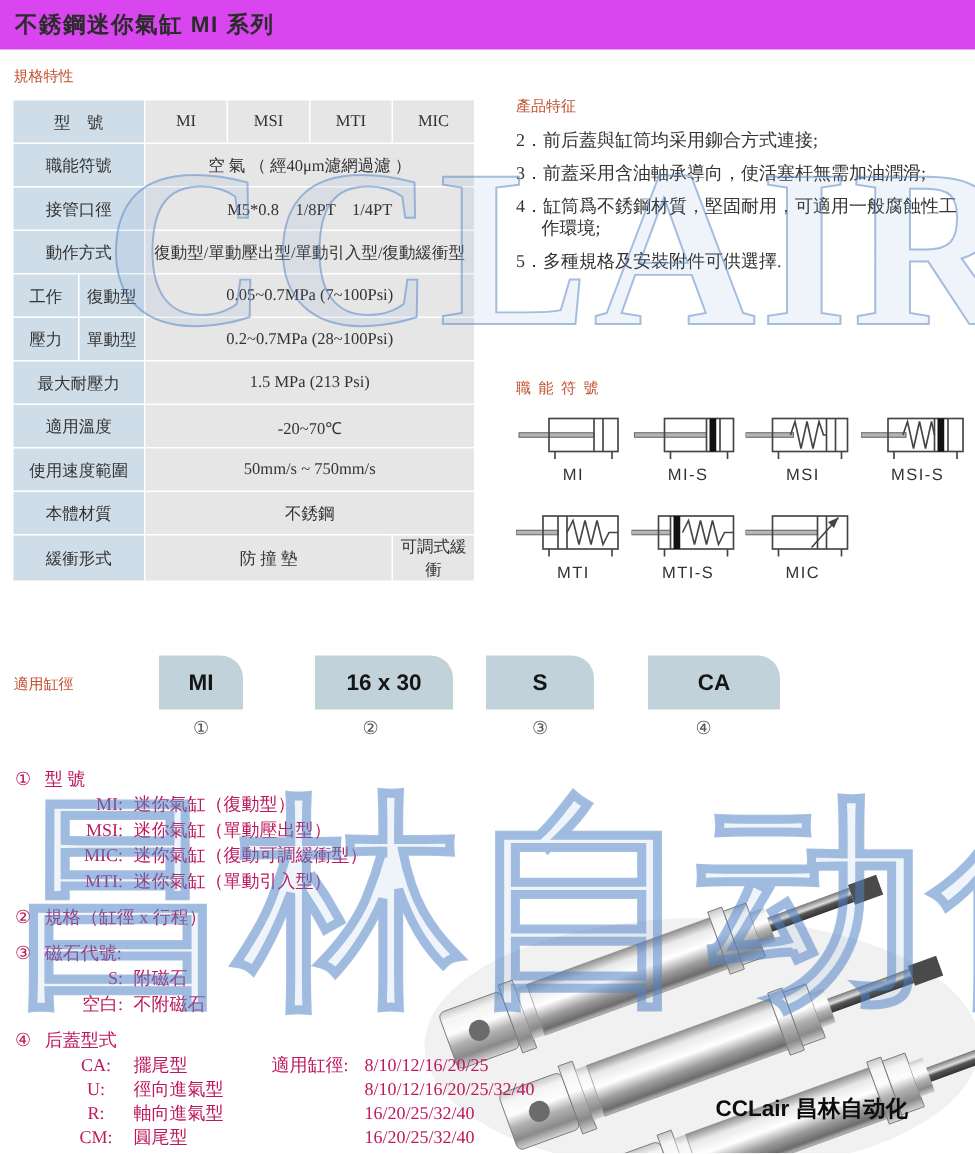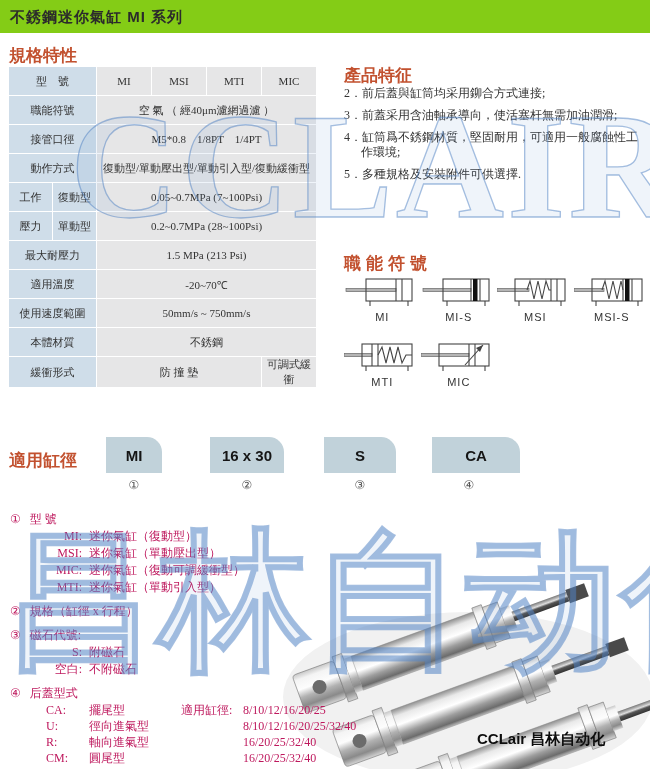--- a/index.html
+++ b/index.html
@@ -1,26 +1,26 @@
 <!DOCTYPE html>
 <html><head>
 <meta charset="utf-8">
 <style>
   html,body{margin:0;padding:0;background:#fff;}
   .page{position:relative;width:650px;height:769px;background:#ffffff;overflow:hidden;
         font-family:"Liberation Serif", serif;color:#333;}
 
   
-  .titlebar{position:absolute;top:0;left:0;width:650px;height:33px;background:#84cc16;}
+  .titlebar{position:absolute;top:0;left:0;width:650px;height:33px;background:#d946ef;}
   .titlebar .t{font-family:"Liberation Sans",sans-serif;font-weight:bold;font-size:15px;
         color:#2b2b2b;line-height:33px;margin-left:10px;letter-spacing:1px;}
 
   
-  .sec-head{position:absolute;font-family:"Liberation Sans",sans-serif;font-weight:bold;
-        font-size:17px;color:#c2512f;z-index:2;}
+  .sec-head{position:absolute;font-family:"Liberation Sans",sans-serif;font-weight:normal;
+        font-size:10px;color:#c2512f;z-index:2;}
   #spec-head{top:44px;left:9px;}
   #feat-head{top:64px;left:344px;}
   #sym-head{top:252px;left:344px;letter-spacing:5px;}
   #order-head{top:449px;left:9px;}
 
   
   table.spec{position:absolute;top:66px;left:8px;border-collapse:separate;border-spacing:1px;
         background:#fff;table-layout:fixed;width:306px;font-size:11px;color:#333;z-index:1;}
   table.spec td{height:28px;text-align:center;padding:0 2px;overflow:hidden;}
   td.lbl{background:#cfdde9;}
@@ -38,35 +38,35 @@
   .sym-stroke{stroke:#444;stroke-width:1.1;fill:none;}
   .sym-rod{fill:#b5b5b5;stroke:#666;stroke-width:.7;}
   .sym-mag{fill:#111;stroke:none;}
   .symlabel{font-family:"Liberation Sans",sans-serif;font-size:11px;color:#333;
         letter-spacing:1px;margin-top:1px;}
 
   
   .obox{position:absolute;top:437px;height:36px;background:#c1d2da;border-radius:0 15px 0 0;
         font-family:"Liberation Sans",sans-serif;font-weight:bold;font-size:15px;color:#151515;
         display:flex;align-items:center;justify-content:center;z-index:1;}
-  #obox1{left:106px;width:56px;} #obox2{left:210px;width:74px;}
+  #obox1{left:106px;width:56px;} #obox2{left:210px;width:92px;}
   #obox3{left:324px;width:72px;} #obox4{left:432px;width:88px;}
   .onum{position:absolute;top:478px;font-size:12px;color:#555;text-align:center;z-index:1;}
   #onum1{left:106px;width:56px;} #onum2{left:210px;width:74px;}
   #onum3{left:324px;width:72px;} #onum4{left:432px;width:74px;}
 
   
   .legend{position:absolute;left:10px;top:504px;width:302px;font-size:12px;color:#be185d;z-index:3;}
   .lg-head{line-height:17px;margin-top:7px;}
   .lg-head .num{margin-right:9px;}
   .lg-block{margin-left:36px;}
   .lg-item{line-height:17px;}
   .code{display:inline-block;width:36px;text-align:right;margin-right:7px;}
   .cv-row{display:flex;line-height:16px;}
-  .cv-code{width:36px;text-align:left;margin-right:7px;flex:none;}
+  .cv-code{width:36px;text-align:center;margin-right:7px;flex:none;}
   .cv-desc{width:92px;flex:none;}
   .cv-pre{width:62px;flex:none;}
 
   
   .brand{position:absolute;left:477px;top:730px;font-family:"Liberation Sans",sans-serif;
         font-weight:bold;font-size:15px;color:#0d0d0d;z-index:4;white-space:nowrap;text-align:right;}
 
   
   .wm{position:absolute;font-weight:bold;color:rgba(100,150,210,0.10);
         -webkit-text-stroke:1.3px rgba(80,130,195,0.50);pointer-events:none;z-index:6;
@@ -214,20 +214,32 @@
       <svg width="76" height="36" viewBox="0 0 76 36">
         <rect class="sym-rod" x="0" y="14.5" width="28" height="3"></rect>
         <rect class="sym-stroke" x="18" y="5" width="50" height="22"></rect>
         <line class="sym-stroke" x1="28" y1="5" x2="28" y2="27"></line>
           <line class="sym-stroke" x1="34" y1="5" x2="34" y2="27"></line>
         <polyline class="sym-stroke" points="34,16 38,8 42,24 46,8 50,24 54,8 58,24 62,16 68,16"></polyline>
         <line class="sym-stroke" x1="22" y1="27" x2="22" y2="32"></line>
           <line class="sym-stroke" x1="64" y1="27" x2="64" y2="32"></line>
       </svg>
       <div class="symlabel">MTI</div>
+    </div>
+    <div class="symcell">
+      <svg width="76" height="36" viewBox="0 0 76 36">
+        <rect class="sym-rod" x="0" y="14.5" width="26" height="3"></rect>
+        <rect class="sym-stroke" x="18" y="5" width="50" height="22"></rect>
+        <line class="sym-stroke" x1="26" y1="5" x2="26" y2="27"></line>
+        <rect class="sym-mag" x="28" y="5" width="4.5" height="22"></rect>
+        <polyline class="sym-stroke" points="34,16 38,8 42,24 46,8 50,24 54,8 58,24 62,16 68,16"></polyline>
+        <line class="sym-stroke" x1="22" y1="27" x2="22" y2="32"></line>
+          <line class="sym-stroke" x1="64" y1="27" x2="64" y2="32"></line>
+      </svg>
+      <div class="symlabel">MTI-S</div>
     </div>
     <div class="symcell">
       <svg width="76" height="36" viewBox="0 0 76 36">
         <rect class="sym-rod" x="0" y="14.5" width="48" height="3"></rect>
         <rect class="sym-stroke" x="18" y="5" width="50" height="22"></rect>
         <line class="sym-stroke" x1="48" y1="5" x2="48" y2="27"></line>
           <line class="sym-stroke" x1="54" y1="5" x2="54" y2="27"></line>
         <line class="sym-stroke" x1="44" y1="26" x2="62" y2="6"></line>
         <polygon points="62,6 55,9 59,13" fill="#444"></polygon>
         <line class="sym-stroke" x1="22" y1="27" x2="22" y2="32"></line>

